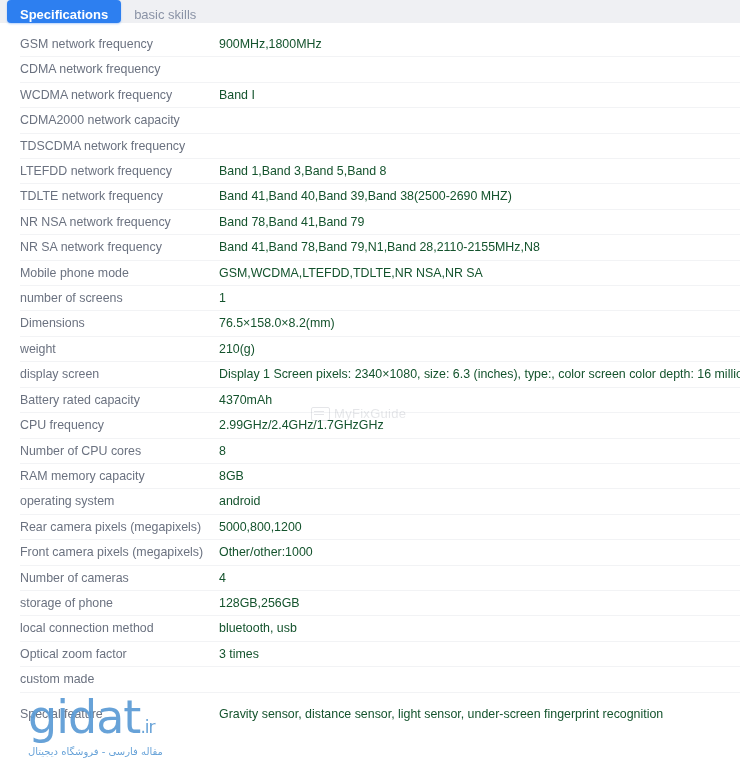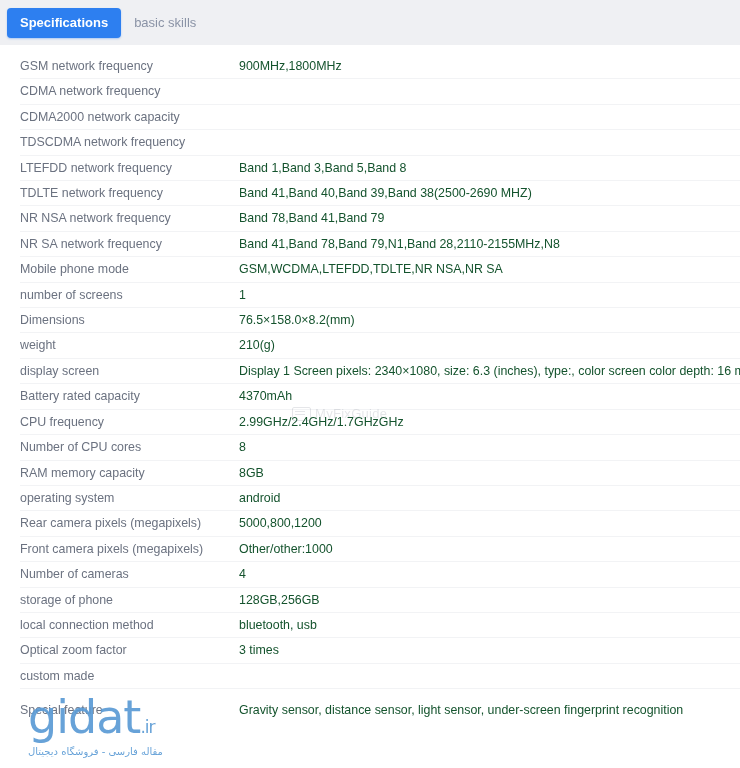--- a/index.html
+++ b/index.html
@@ -10,24 +10,23 @@
     width: 740px;
     height: 768px;
     background: #ffffff;
     font-family: "Liberation Sans", sans-serif;
     overflow: hidden;
     position: relative;
   }
 
   
   #tab-bar {
-    height: 45px;
+    height: 23px;
     background: #eff0f3;
     display: flex;
-    align-items: center;
     padding-left: 7px;
     box-sizing: border-box;
   }
   .tab {
     font-size: 13px;
     line-height: 1;
     padding: 8px 13px 9px 13px;
     border-radius: 4px;
     color: #8a93a6;
     white-space: nowrap;
@@ -46,21 +45,20 @@
     background: #ffffff;
     padding-top: 9px;
   }
   .spec-row {
     display: flex;
     align-items: flex-start;
     min-height: 25.4px;
     padding-left: 20px;
     box-sizing: border-box;
     position: relative;
-    gap: 20px;
   }
   .spec-row::after {
     content: "";
     position: absolute;
     left: 20px;
     right: 0;
     bottom: 0;
     height: 1px;
     background: #f2f3f5;
   }
@@ -84,21 +82,21 @@
   }
 
   
   .spec-row.tall { min-height: 42px; }
   .spec-row.tall .spec-label,
   .spec-row.tall .spec-value { line-height: 42px; }
 
   
   #myfixguide-watermark {
     position: absolute;
-    left: 292px;
+    left: 311px;
     top: 406px;
     display: flex;
     align-items: center;
     gap: 4px;
     opacity: .17;
     pointer-events: none;
   }
   #myfixguide-watermark .mfg-mark {
     width: 17px; height: 12px;
     border: 1.6px solid #6b7280;
@@ -162,20 +160,24 @@
 
   <div class="spec-row">
     <div class="spec-label">GSM network frequency</div>
     <div class="spec-value">900MHz,1800MHz</div>
   </div>
   <div class="spec-row">
     <div class="spec-label">CDMA network frequency</div>
     <div class="spec-value"></div>
   </div>
   <div class="spec-row">
+    <div class="spec-label">WCDMA network frequency</div>
+    <div class="spec-value">Band I</div>
+  </div>
+  <div class="spec-row">
     <div class="spec-label">CDMA2000 network capacity</div>
     <div class="spec-value"></div>
   </div>
   <div class="spec-row">
     <div class="spec-label">TDSCDMA network frequency</div>
     <div class="spec-value"></div>
   </div>
   <div class="spec-row">
     <div class="spec-label">LTEFDD network frequency</div>
     <div class="spec-value">Band 1,Band 3,Band 5,Band 8</div>

